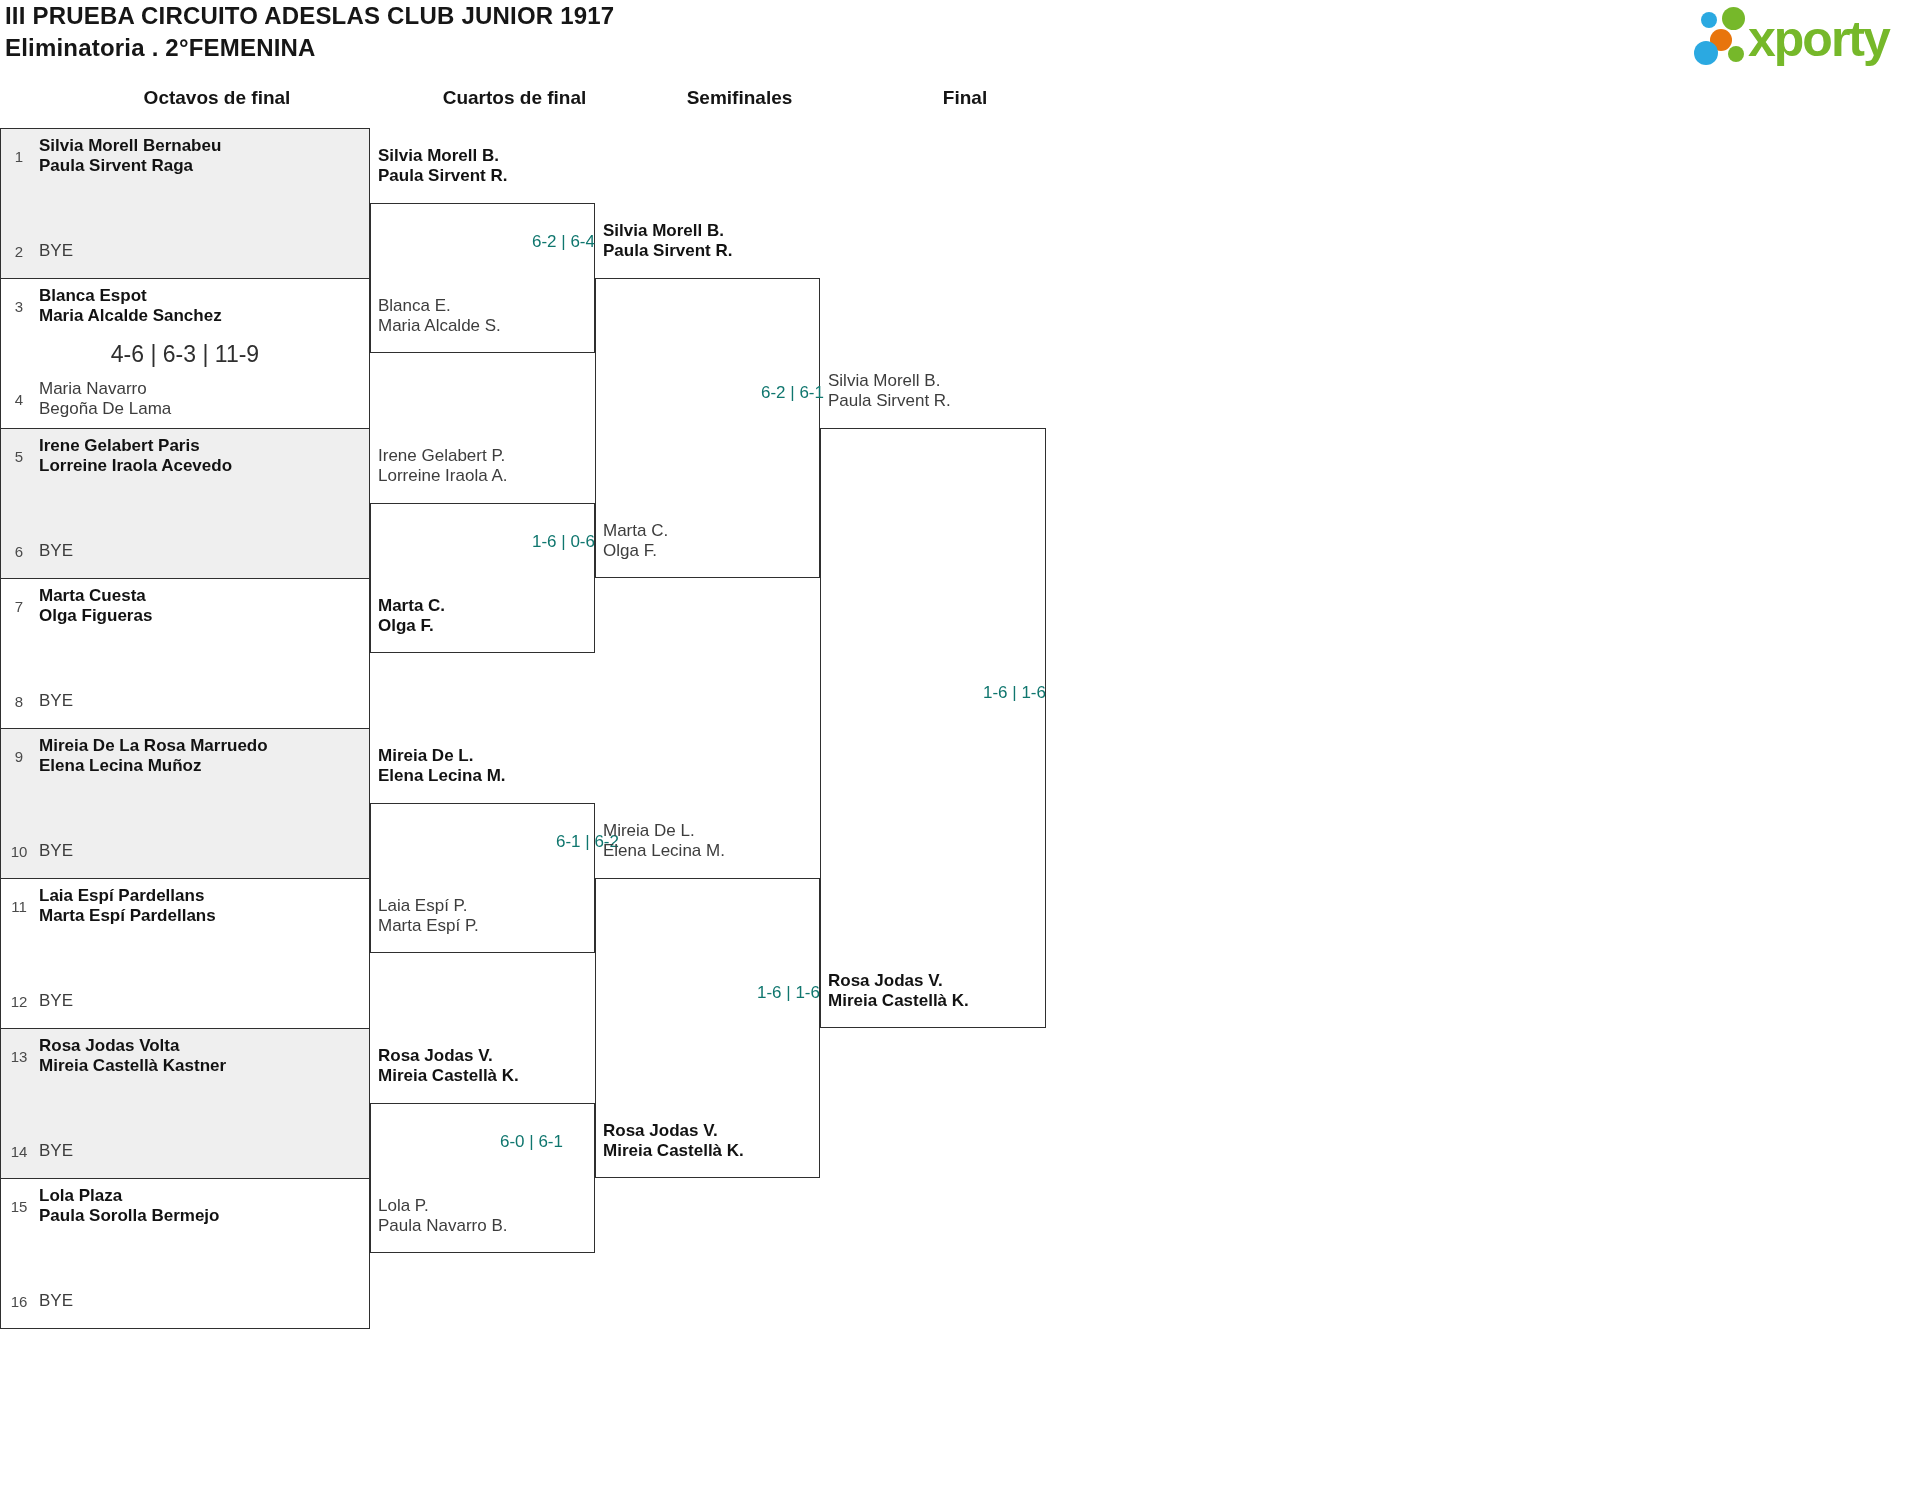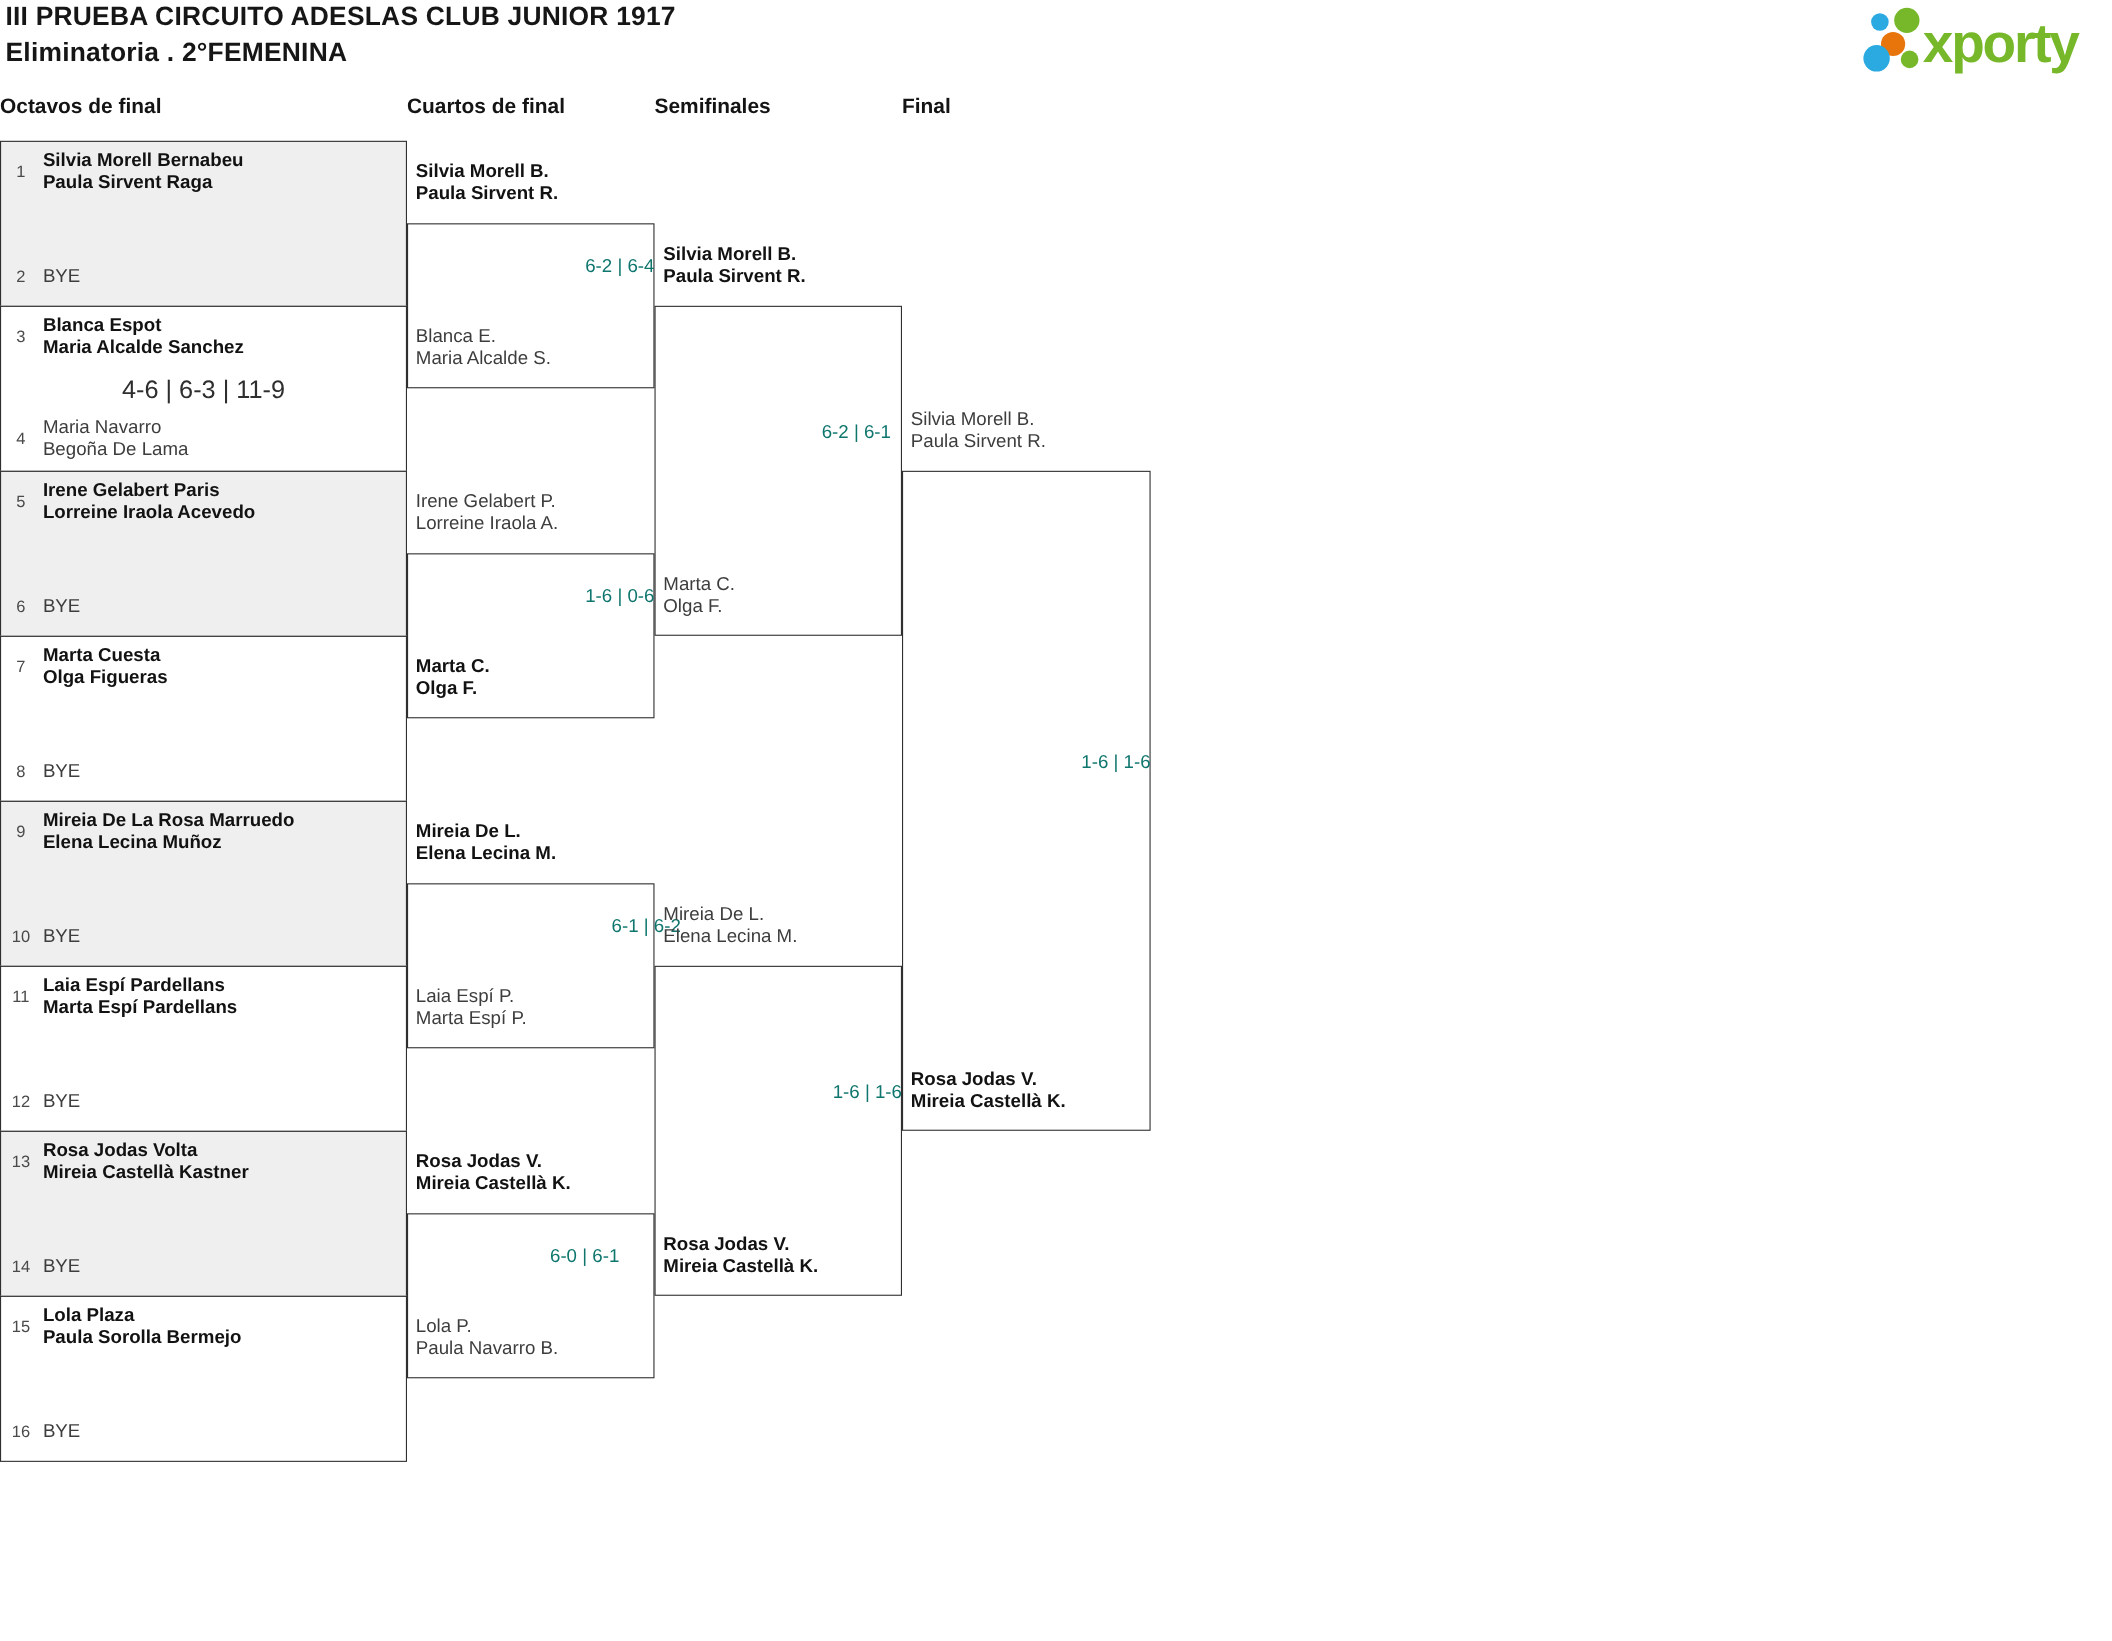--- a/index.html
+++ b/index.html
@@ -9,21 +9,21 @@
     overflow:hidden;
   }
   .page-title    { position:absolute; left:5px; top:2px;  font-size:24px; font-weight:700; letter-spacing:0.2px; white-space:nowrap; }
   .page-subtitle { position:absolute; left:5px; top:34px; font-size:24px; font-weight:700; letter-spacing:0.2px; white-space:nowrap; }
 
   
   .logo { position:absolute; left:1686px; top:2px; width:230px; height:70px; display:block; text-decoration:none; cursor:pointer; }
   .dot  { position:absolute; border-radius:50%; }
   .logo-text { position:absolute; left:62px; top:0; line-height:74px; font-size:50px; font-weight:800; letter-spacing:-2px; color:#76b82a; }
 
-  .round-header { position:absolute; top:87px; text-align:left; font-size:19px; font-weight:600; color:#141414; }
+  .round-header { position:absolute; top:87px; text-align:center; font-size:19px; font-weight:600; color:#141414;padding-left:32px; }
 
   
   .r16-box { position:absolute; left:0; width:370px; height:151px; border:1px solid #2f2f2f; box-sizing:border-box; background:#ffffff; }
   .r16-box.shade { background:#efefef; }
   .team-row { position:absolute; left:0; right:0; display:flex; }
   .team-row.top { top:7px; }
   .team-row.bot { bottom:9px; }
   .team-row.bot.bye { bottom:17px; }
   .seed  { flex:none; width:24px; margin-left:6px; text-align:center; font-size:15px; color:#4a4a4a; align-self:center; }
   .tname { margin-left:8px; font-size:17px; line-height:20px; color:#3d3d3d; }
@@ -244,21 +244,21 @@
 <div class="adv-label" style="left:378px;top:1196px">
   <span>Lola P.</span>
   <span>Paula Navarro B.</span>
 </div>
 
 <div class="match-rect" style="left:595px;top:278px;width:225px;height:300px"></div>
 <div class="adv-label w" style="left:603px;top:221px">
   <span>Silvia Morell B.</span>
   <span>Paula Sirvent R.</span>
 </div>
-<div class="round-score" style="left:615px;top:383px;width:195px">6-2 | 6-1</div>
+<div class="round-score" style="left:629px;top:383px;width:195px">6-2 | 6-1</div>
 <div class="adv-label" style="left:603px;top:521px">
   <span>Marta C.</span>
   <span>Olga F.</span>
 </div>
 
 <div class="match-rect" style="left:595px;top:878px;width:225px;height:300px"></div>
 <div class="adv-label" style="left:603px;top:821px">
   <span>Mireia De L.</span>
   <span>Elena Lecina M.</span>
 </div>

